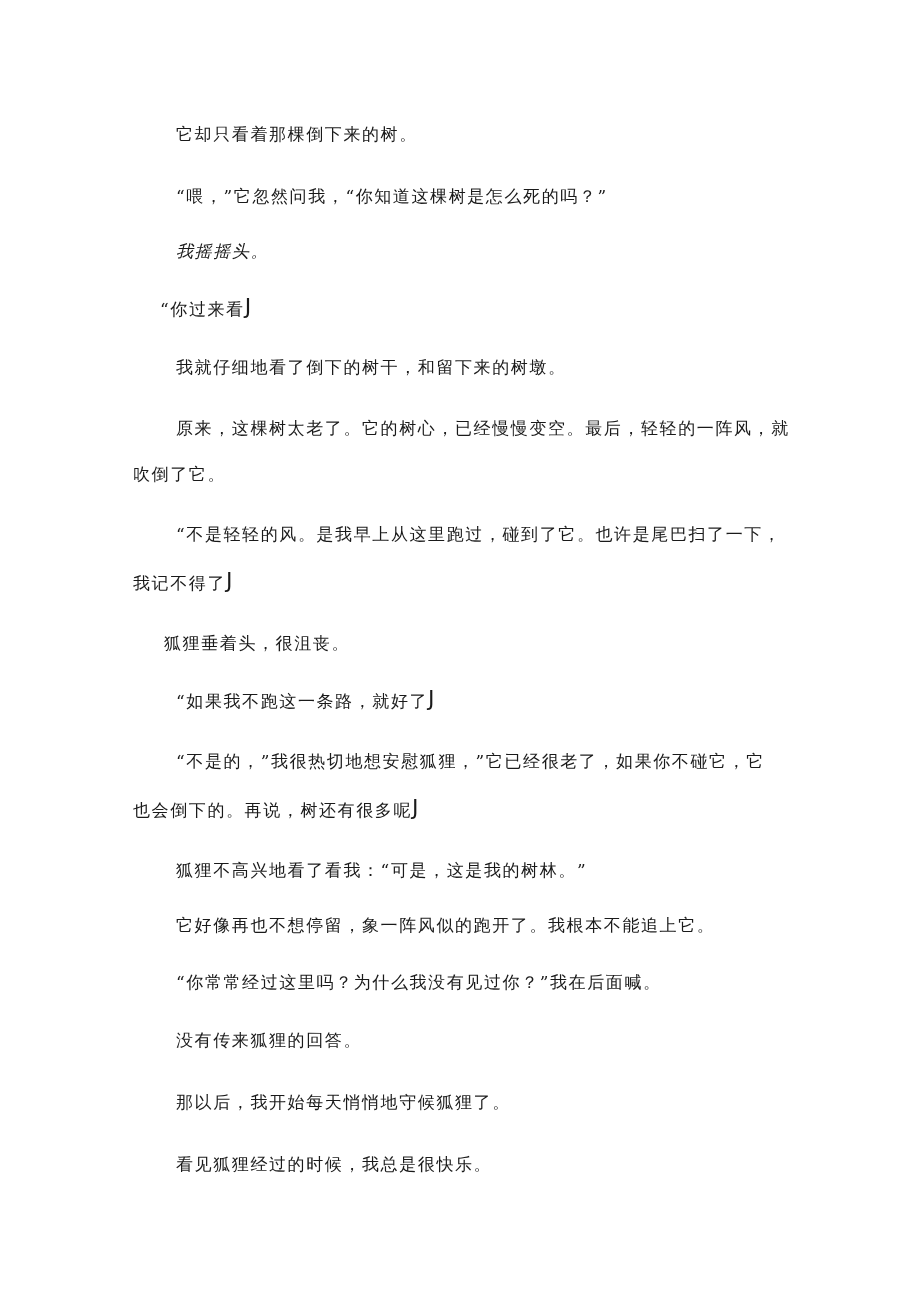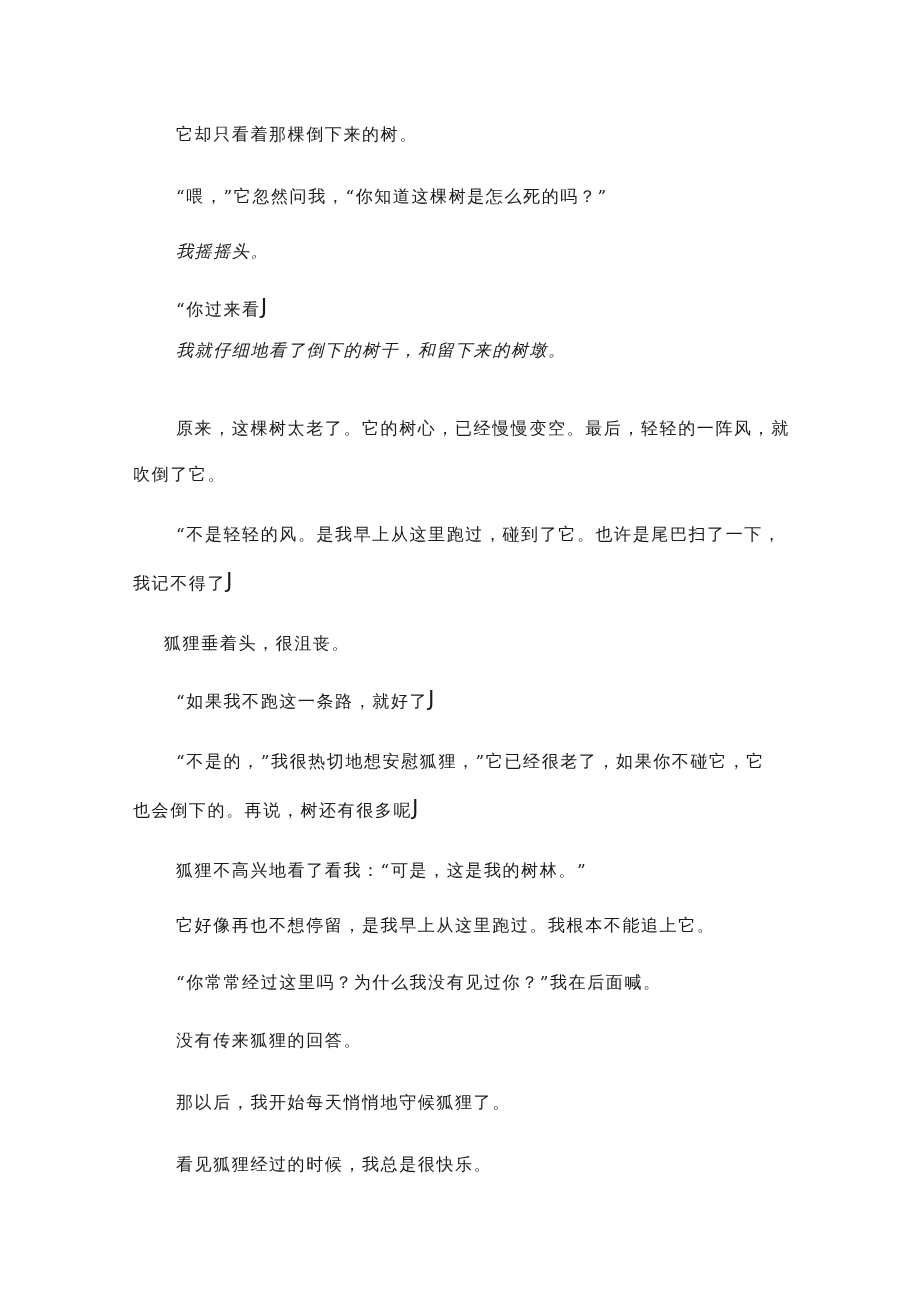--- a/index.html
+++ b/index.html
@@ -37,29 +37,29 @@
       top: -1px;
     }
   </style>
 </head>
 <body>
 
 <div class="page">
   <div class="line" style="left:176px;top:124px;"><span>它却只看着那棵倒下来的树。</span></div>
   <div class="line" style="left:176px;top:186px;"><span>“喂，”它忽然问我，“你知道这棵树是怎么死的吗？”</span></div>
   <div class="line" style="left:176px;top:241px;font-style:italic;"><span>我摇摇头。</span></div>
-  <div class="line" style="left:176px;top:298px;"><span>“你过来看</span><span class="j">J</span></div>
-  <div class="line" style="left:176px;top:340px;font-style:italic;"><span>我就仔细地看了倒下的树干，和留下来的树墩。</span></div>
+  <div class="line" style="left:160px;top:298px;"><span>“你过来看</span><span class="j">J</span></div>
+  <div class="line" style="left:176px;top:357px;"><span>我就仔细地看了倒下的树干，和留下来的树墩。</span></div>
   <div class="line" style="left:176px;top:418px;"><span>原来，这棵树太老了。它的树心，已经慢慢变空。最后，轻轻的一阵风，就</span></div>
   <div class="line" style="left:133px;top:464px;"><span>吹倒了它。</span></div>
   <div class="line" style="left:176px;top:524px;"><span>“不是轻轻的风。是我早上从这里跑过，碰到了它。也许是尾巴扫了一下，</span></div>
   <div class="line" style="left:133px;top:572px;"><span>我记不得了</span><span class="j">J</span></div>
   <div class="line" style="left:164px;top:633px;"><span>狐狸垂着头，很沮丧。</span></div>
   <div class="line" style="left:176px;top:690px;"><span>“如果我不跑这一条路，就好了</span><span class="j">J</span></div>
   <div class="line" style="left:176px;top:751px;"><span>“不是的，”我很热切地想安慰狐狸，”它已经很老了，如果你不碰它，它</span></div>
   <div class="line" style="left:133px;top:799px;"><span>也会倒下的。再说，树还有很多呢</span><span class="j">J</span></div>
   <div class="line" style="left:176px;top:860px;text-align:right;"><span>狐狸不高兴地看了看我：“可是，这是我的树林。”</span></div>
-  <div class="line" style="left:176px;top:915px;"><span>它好像再也不想停留，是我早上从这里跑过。我根本不能追上它。</span></div>
+  <div class="line" style="left:176px;top:915px;"><span>它好像再也不想停留，象一阵风似的跑开了。我根本不能追上它。</span></div>
   <div class="line" style="left:176px;top:972px;"><span>“你常常经过这里吗？为什么我没有见过你？”我在后面喊。</span></div>
   <div class="line" style="left:176px;top:1030px;"><span>没有传来狐狸的回答。</span></div>
   <div class="line" style="left:176px;top:1092px;"><span>那以后，我开始每天悄悄地守候狐狸了。</span></div>
   <div class="line" style="left:176px;top:1154px;"><span>看见狐狸经过的时候，我总是很快乐。</span></div>
 </div>
 
 </body></html>

